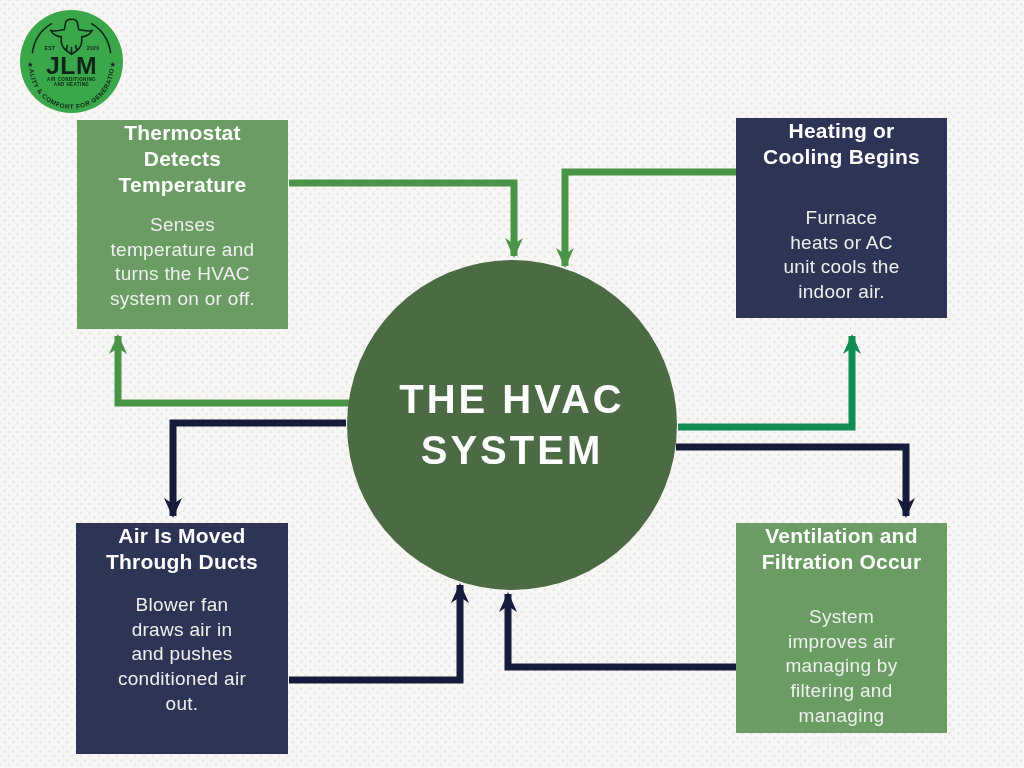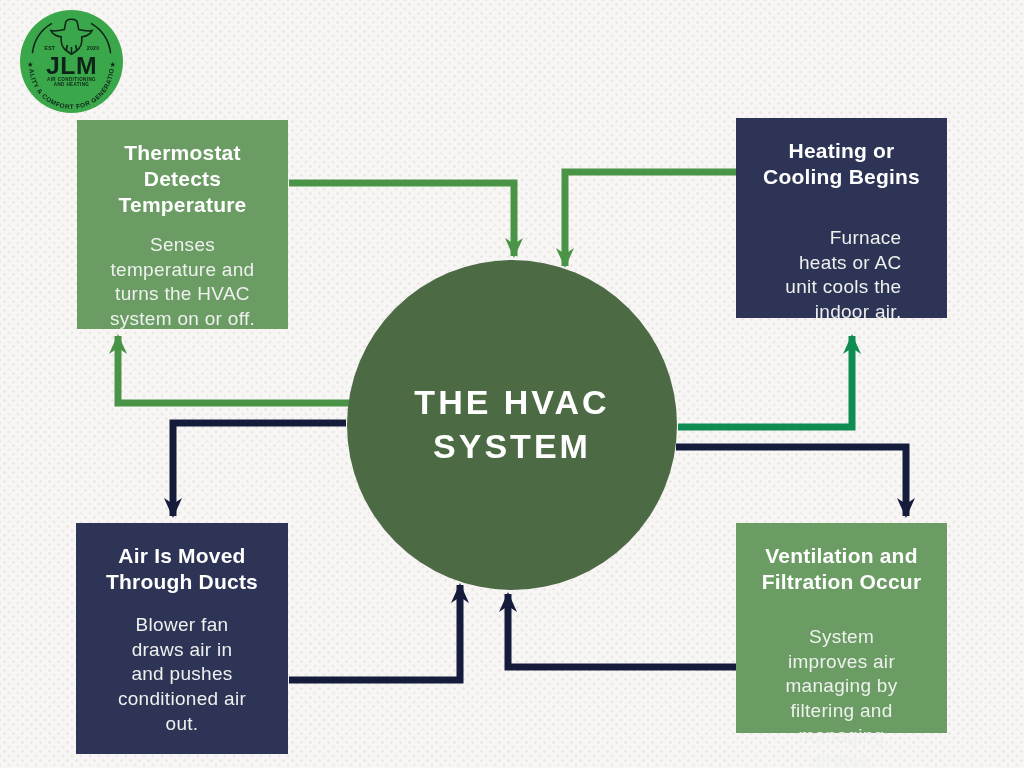--- a/index.html
+++ b/index.html
@@ -45,21 +45,20 @@
   .s-emerald{stroke:var(--arrow-emerald);}
   .s-navy{stroke:var(--arrow-navy);}
   .f-green{fill:var(--arrow-green);}
   .f-emerald{fill:var(--arrow-emerald);}
   .f-navy{fill:var(--arrow-navy);}
   
   .box{
     position:absolute;
     color:var(--white);
     text-align:center;
-    padding-top:20px;
   }
   .box.green{background:var(--green-box);}
   .box.navy{background:var(--navy-box);}
   .box-title{
     font-weight:bold;
     font-size:21px;
     line-height:1.24;
     max-width:185px;
     margin:0 auto;
     letter-spacing:0.2px;
@@ -67,35 +66,35 @@
   .box-body{
     font-size:19px;
     line-height:1.3;
     margin:6px auto 0;
     color:#eef1ee;
     letter-spacing:0.3px;
   }
   .box-thermostat{left:77px;top:120px;width:211px;height:209px;}
   .box-thermostat .box-body{max-width:168px;margin-top:15px;}
   .box-heating{left:736px;top:118px;width:211px;height:200px;}
-  .box-heating .box-body{max-width:120px;margin-top:36px;text-align:right;}
+  .box-heating .box-body{max-width:120px;margin-top:36px;}
   .box-ducts{left:76px;top:523px;width:212px;height:231px;}
   .box-ducts .box-body{max-width:132px;margin-top:18px;}
   .box-ventilation{left:736px;top:523px;width:211px;height:210px;}
   .box-ventilation .box-body{max-width:146px;margin-top:30px;}
   
   .hub{
     position:absolute;left:347px;top:260px;width:330px;height:330px;
     background:var(--circle-green);
     border-radius:50%;
     display:flex;align-items:center;justify-content:center;
   }
   .hub-text{
     text-align:center;color:var(--white);
-    font-weight:bold;font-size:34px;letter-spacing:3px;line-height:1.28;
+    font-weight:bold;font-size:40px;letter-spacing:3px;line-height:1.28;
   }
   .hub-text span{display:block;}
   
   .logo{position:absolute;left:20px;top:10px;width:103px;height:103px;}
   .logo svg{width:100%;height:100%;}
   .logo text{fill:var(--logo-ink);}
   .logo .t-est{font-size:5px;font-weight:bold;letter-spacing:0.3px;}
   .logo .t-name{font-size:24px;font-weight:bold;letter-spacing:0.5px;}
   .logo .t-tag{font-size:4.4px;font-weight:bold;letter-spacing:0.4px;}
   .logo .t-arc{font-size:6.2px;font-weight:bold;letter-spacing:0.5px;}

